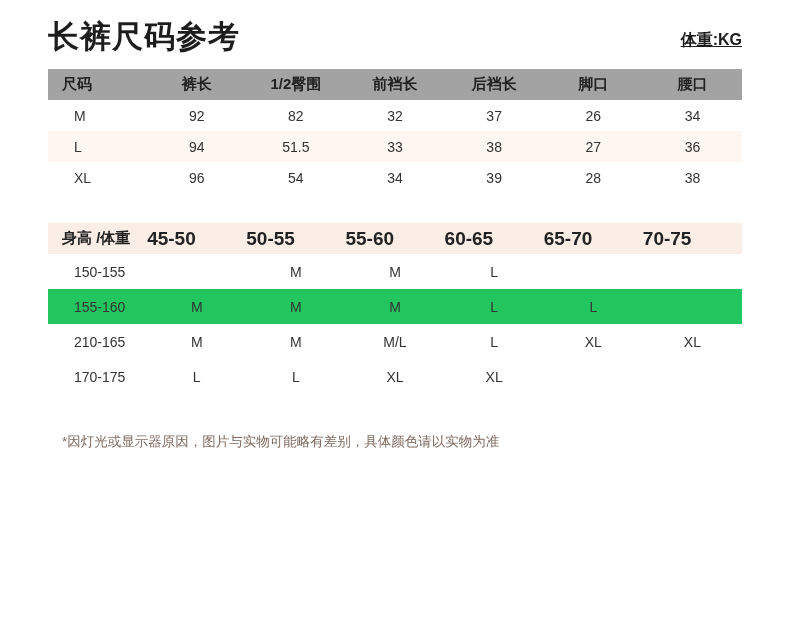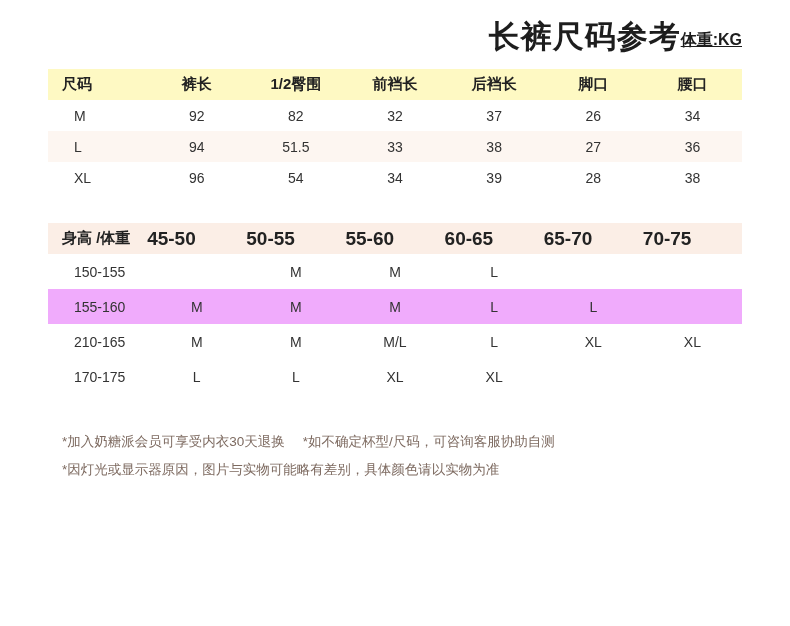--- a/index.html
+++ b/index.html
@@ -17,21 +17,21 @@
   .page {
     position: relative;
     width: 790px;
     height: 626px;
     box-sizing: border-box;
     padding: 0 48px;
   }
   .header {
     display: flex;
     align-items: flex-end;
-    justify-content: flex-end;
+    justify-content: space-between;
     padding-top: 18px;
     padding-bottom: 14px;
   }
   .title {
     font-size: 31px;
     font-weight: bold;
     letter-spacing: 1px;
     color: #1d1d1d;
     line-height: 1.2;
   }
@@ -48,21 +48,21 @@
     width: 694px;
     table-layout: fixed;
   }
   table td, table th {
     padding: 0;
     margin: 0;
   }
 
   
   .size-table .hrow td {
-    background: #fef9c3;
+    background: #a3a3a3;
     font-size: 15px;
     font-weight: bold;
     color: #222;
     height: 31px;
     text-align: center;
   }
   .size-table .hrow td.first {
     text-align: left;
     padding-left: 14px;
   }
@@ -98,21 +98,21 @@
     padding-left: 14px;
     font-size: 15px;
   }
   .rec-table .drow td {
     font-size: 14px;
     height: 35px;
     text-align: center;
     color: #333;
   }
   .rec-table .drow.alt td {
-    background: #f0abfc;
+    background: #22c55e;
   }
   .rec-table .drow td.first {
     text-align: left;
     padding-left: 26px;
     font-size: 14px;
   }
 
   .notes {
     margin-top: 34px;
     padding-left: 14px;
@@ -225,17 +225,16 @@
       <td>L</td>
       <td>XL</td>
       <td>XL</td>
       <td></td>
       <td></td>
     </tr>
   </tbody>
     </table>
 
   <div class="notes">
-    <div class="note-line"><span>*加入奶糖派会员可享受内衣30天退换</span><span class="note-gapspan"></span><span>*如不确定杯型/尺码，可咨询客服协助自测</span></div>
     <div class="note-line">*因灯光或显示器原因，图片与实物可能略有差别，具体颜色请以实物为准</div>
   </div>
 
 </div>
 
 </body></html>

